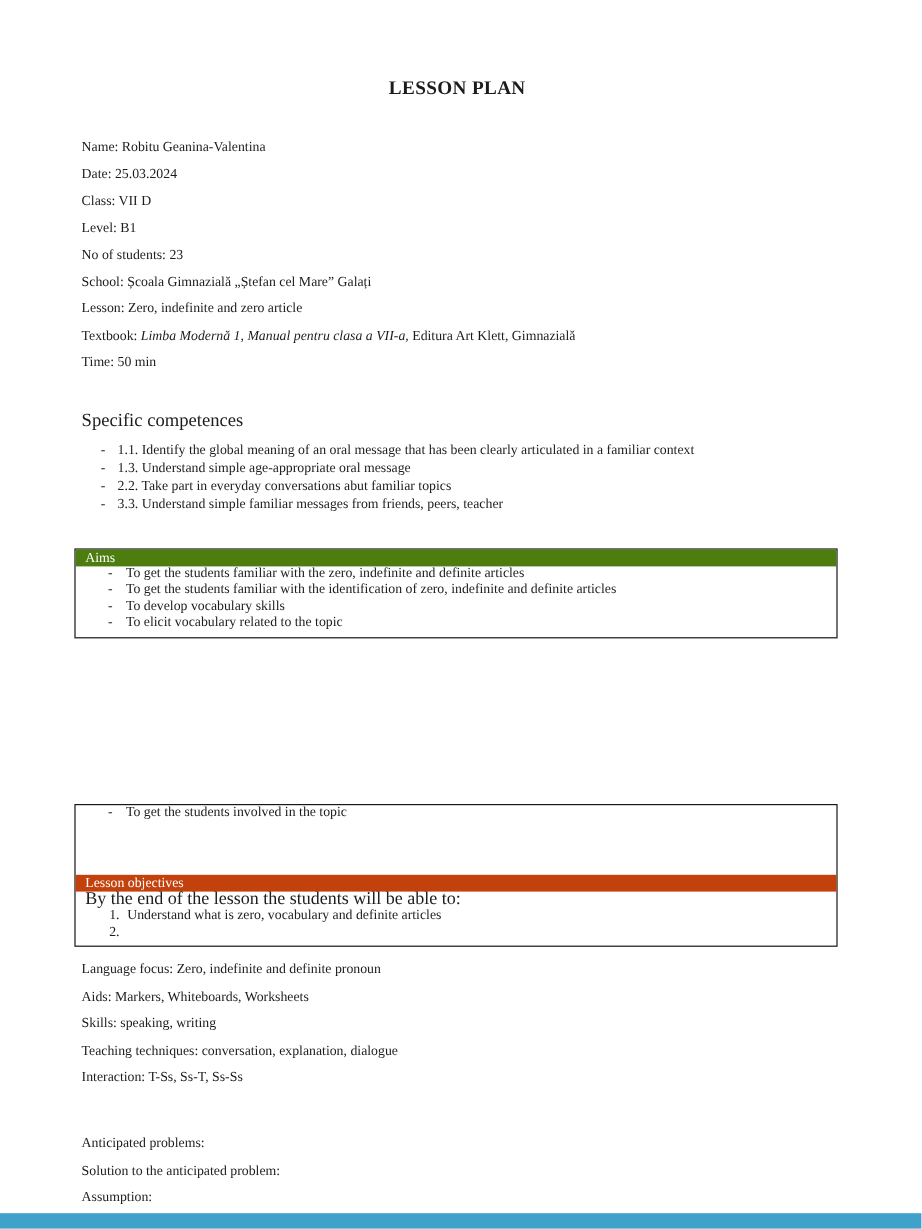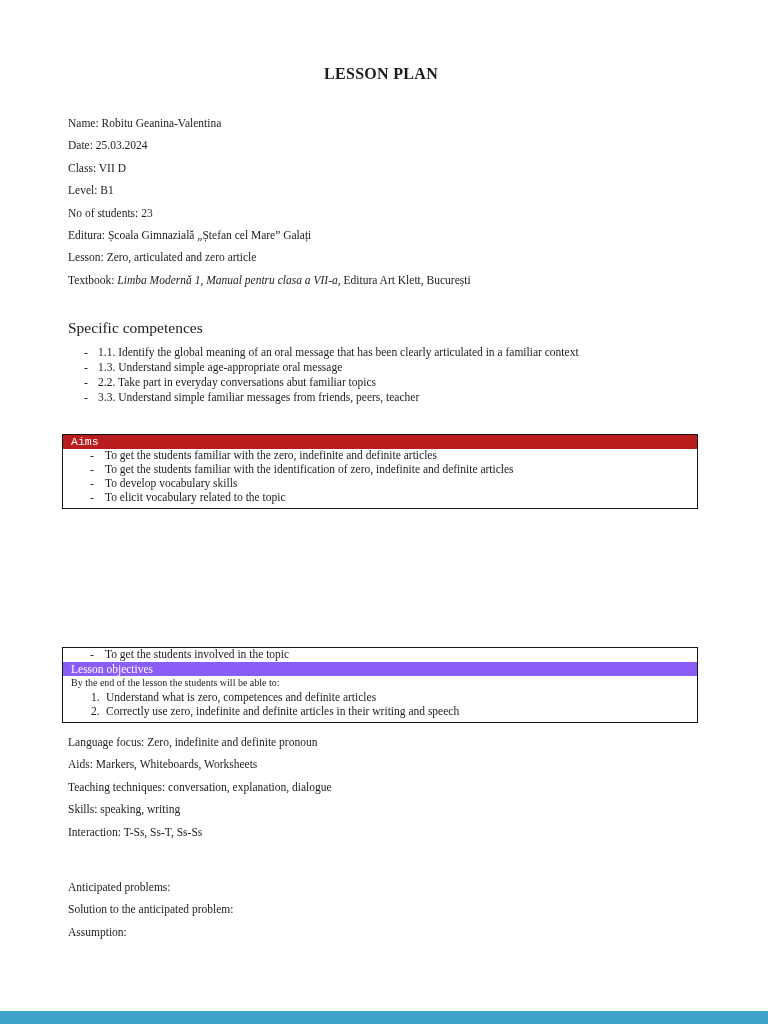--- a/index.html
+++ b/index.html
@@ -70,21 +70,21 @@
     font-size: 11.5px;
     line-height: 13.8px;
   }
   .box-bullet-row .dash {
     margin-left: 27px;
     width: 15px;
     flex: 0 0 15px;
   }
   .box .pad-bottom { height: 4px; }
   .box-intro {
-    font-size: 10px;
+    font-size: 15px;
     line-height: 13.8px;
     padding-left: 8px;
   }
   .numbered-row {
     display: flex;
     font-size: 11.5px;
     line-height: 14px;
   }
   .numbered-row .num {
     margin-left: 28px;
@@ -107,23 +107,24 @@
 <div class="page">
 
   <div class="doc-title">LESSON PLAN</div>
 
   <div class="info-block">
     <p class="info-line"><b>Name:</b><span> Robitu Geanina-Valentina</span></p>
     <p class="info-line"><b>Date:</b><span> 25.03.2024</span></p>
     <p class="info-line"><b>Class:</b><span> VII D</span></p>
     <p class="info-line"><b>Level:</b><span> B1</span></p>
     <p class="info-line"><b>No of students:</b><span> 23</span></p>
-    <p class="info-line"><b>Editura:</b><span> Școala Gimnazială „Ștefan cel Mare” Galați</span></p>
-    <p class="info-line"><b>Lesson:</b><span> Zero, articulated and zero article</span></p>
-    <p class="info-line"><b>Textbook:</b><i> Limba Modernă 1, Manual pentru clasa a VII-a,</i><span> Editura Art Klett, București</span></p>
+    <p class="info-line"><b>School:</b><span> Școala Gimnazială „Ștefan cel Mare” Galați</span></p>
+    <p class="info-line"><b>Lesson:</b><span> Zero, indefinite and zero article</span></p>
+    <p class="info-line"><b>Textbook:</b><i> Limba Modernă 1, Manual pentru clasa a VII-a,</i><span> Editura Art Klett, Gimnazială</span></p>
+    <p class="info-line"><b>Time:</b><span> 50 min</span></p>
   </div>
 
   <div class="section-heading">Specific competences</div>
 
   <div class="bullet-list">
     <div class="bullet-row">
         <span class="dash">-</span>
         <span>1.1. Identify the global meaning of an oral message that has been clearly articulated in a familiar context</span>
       </div>
     <div class="bullet-row">
@@ -134,21 +135,21 @@
         <span class="dash">-</span>
         <span>2.2. Take part in everyday conversations abut familiar topics</span>
       </div>
     <div class="bullet-row">
         <span class="dash">-</span>
         <span>3.3. Understand simple familiar messages from friends, peers, teacher</span>
       </div>
   </div>
 
   <div class="box aims-box">
-    <div class="box-header-bar" style="background: #b91c1c; color: rgb(255, 255, 255); font-family: Liberation Mono, monospace;">Aims</div>
+    <div class="box-header-bar" style="background: #4d7c0f; color: rgb(255, 255, 255);">Aims</div>
     <div class="box-bullet-row">
         <span class="dash">-</span>
         <span>To get the students familiar with the zero, indefinite and definite articles</span>
       </div>
     <div class="box-bullet-row">
         <span class="dash">-</span>
         <span>To get the students familiar with the identification of zero, indefinite and definite articles</span>
       </div>
     <div class="box-bullet-row">
         <span class="dash">-</span>
@@ -159,38 +160,37 @@
         <span>To elicit vocabulary related to the topic</span>
       </div>
     <div class="pad-bottom"></div>
   </div>
 
   <div class="box objectives-box">
     <div class="box-bullet-row">
         <span class="dash">-</span>
         <span>To get the students involved in the topic</span>
       </div>
-    <div class="box-header-bar" style="background: #8b5cf6; color: rgb(255, 255, 255);">Lesson objectives</div>
+    <div class="box-header-bar" style="background: #c2410c; color: rgb(255, 255, 255); margin-top: 44px;">Lesson objectives</div>
     <div class="box-intro">By the end of the lesson the students will be able to:</div>
     <div class="numbered-row">
         <span class="num">1.</span>
-        <span>Understand what is zero, competences and definite articles</span>
+        <span>Understand what is zero, vocabulary and definite articles</span>
       </div>
     <div class="numbered-row">
         <span class="num">2.</span>
-        <span>Correctly use zero, indefinite and definite articles in their writing and speech</span>
       </div>
     <div class="pad-bottom"></div>
   </div>
 
   <div class="details-block">
     <p class="info-line"><b>Language focus:</b><span> Zero, indefinite and definite pronoun</span></p>
     <p class="info-line"><b>Aids:</b><span> Markers, Whiteboards, Worksheets</span></p>
+    <p class="info-line"><b>Skills:</b><span> speaking, writing</span></p>
     <p class="info-line"><b>Teaching techniques:</b><span> conversation, explanation, dialogue</span></p>
-    <p class="info-line"><b>Skills:</b><span> speaking, writing</span></p>
     <p class="info-line"><b>Interaction:</b><span> T-Ss, Ss-T, Ss-Ss</span></p>
   </div>
 
   <div class="problems-block">
     <p class="info-line"><b>Anticipated problems:</b></p>
     <p class="info-line"><b>Solution to the anticipated problem:</b></p>
     <p class="info-line"><b>Assumption:</b></p>
   </div>
 
 </div>

